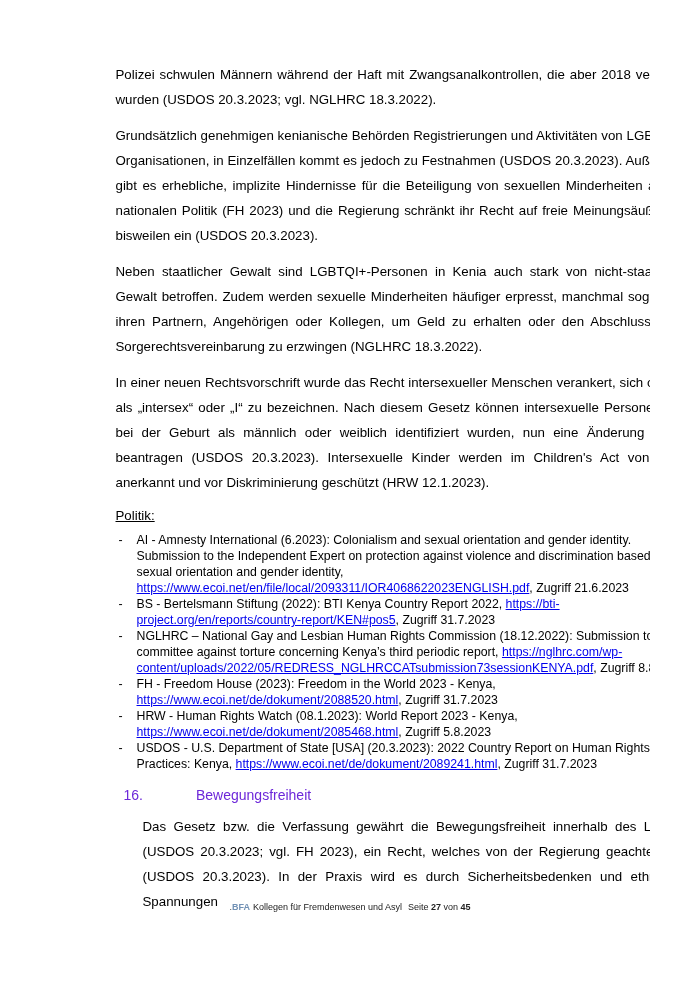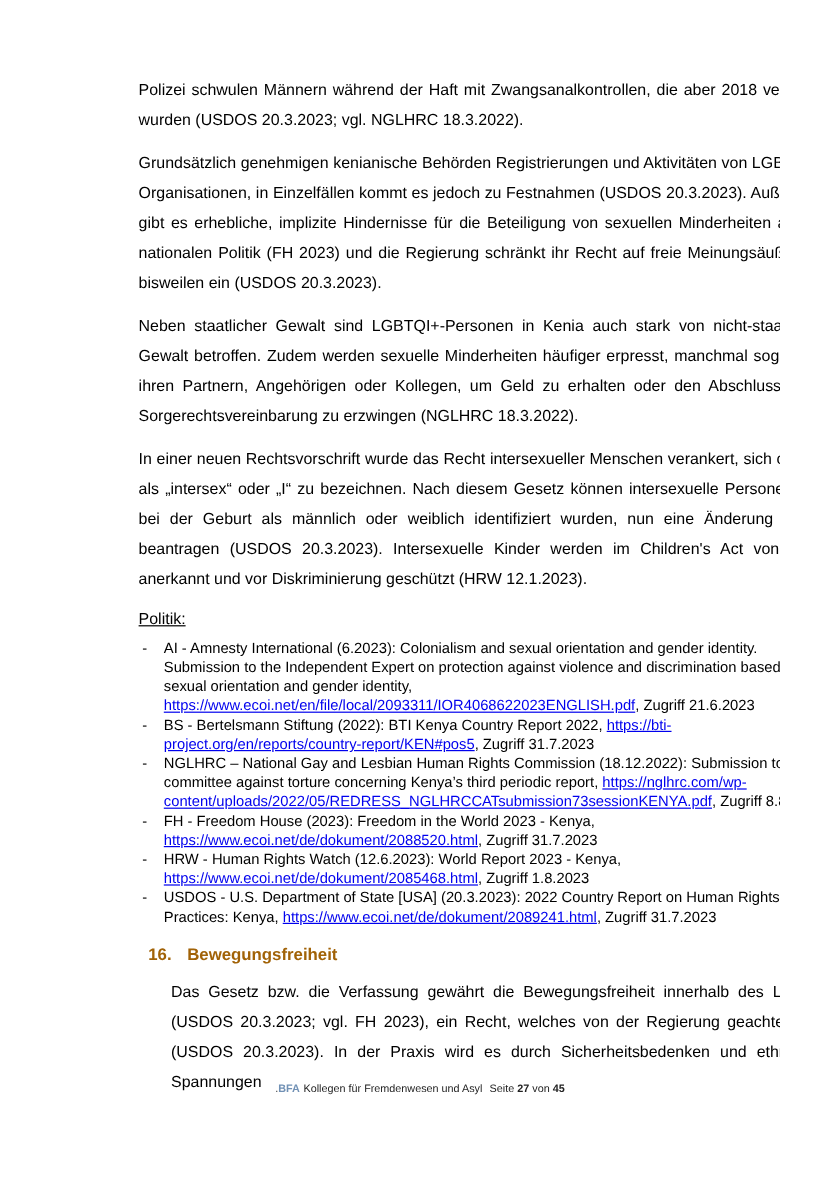--- a/index.html
+++ b/index.html
@@ -60,24 +60,25 @@
   a.doc-link {
     color: #0000EE;
     text-decoration: underline;
     cursor: pointer;
     overflow-wrap: break-word;
   }
   h2.section-heading {
     margin: 14px 0 10px 0;
     padding-left: 8px;
     font-size: 14px;
-    font-weight: bold;
-    color: #a16207;
+    font-weight: normal;
+    color: #6d28d9;
     display: flex;
     line-height: 18px;
+    gap: 40px;
   }
   h2.section-heading .num {
     margin-right: 13px;
   }
   .footer {
     position: absolute;
     top: 901px;
     left: 0;
     width: 100%;
     text-align: center;
@@ -110,21 +111,21 @@
 
     <p class="body-par">In einer neuen Rechtsvorschrift wurde das Recht intersexueller Menschen verankert, sich offiziell als „intersex“ oder „I“ zu bezeichnen. Nach diesem Gesetz können intersexuelle Personen, die bei der Geburt als männlich oder weiblich identifiziert wurden, nun eine Änderung zu „I“ beantragen (USDOS 20.3.2023). Intersexuelle Kinder werden im Children's Act von 2022 anerkannt und vor Diskriminierung geschützt (HRW 12.1.2023).</p>
 
     <p class="quellen">Politik:</p>
 
     <ul class="sources">
         <li><span class="dash">-</span><span>AI - Amnesty International (6.2023): Colonialism and sexual orientation and gender identity. Submission to the Independent Expert on protection against violence and discrimination based on sexual orientation and gender identity, </span><a class="doc-link">https://www.ecoi.net/en/file/local/2093311/IOR4068622023ENGLISH.pdf</a><span>, Zugriff 21.6.2023</span></li>
         <li><span class="dash">-</span><span>BS - Bertelsmann Stiftung (2022): BTI Kenya Country Report 2022, </span><a class="doc-link">https://bti-project.org/en/reports/country-report/KEN#pos5</a><span>, Zugriff 31.7.2023</span></li>
         <li><span class="dash">-</span><span>NGLHRC – National Gay and Lesbian Human Rights Commission (18.12.2022): Submission to the committee against torture concerning Kenya’s third periodic report, </span><a class="doc-link">https://nglhrc.com/wp-content/uploads/2022/05/REDRESS_NGLHRCCATsubmission73sessionKENYA.pdf</a><span>, Zugriff 8.8.2023</span></li>
         <li><span class="dash">-</span><span>FH - Freedom House (2023): Freedom in the World 2023 - Kenya, </span><a class="doc-link">https://www.ecoi.net/de/dokument/2088520.html</a><span>, Zugriff 31.7.2023</span></li>
-        <li><span class="dash">-</span><span>HRW - Human Rights Watch (12.6.2023): World Report 2023 - Kenya, </span><a class="doc-link">https://www.ecoi.net/de/dokument/2085468.html</a><span>, Zugriff 1.8.2023</span></li>
+        <li><span class="dash">-</span><span>HRW - Human Rights Watch (08.1.2023): World Report 2023 - Kenya, </span><a class="doc-link">https://www.ecoi.net/de/dokument/2085468.html</a><span>, Zugriff 5.8.2023</span></li>
         <li><span class="dash">-</span><span>USDOS - U.S. Department of State [USA] (20.3.2023): 2022 Country Report on Human Rights Practices: Kenya, </span><a class="doc-link">https://www.ecoi.net/de/dokument/2089241.html</a><span>, Zugriff 31.7.2023</span></li>
       </ul>
 
     <h2 class="section-heading">
       <span class="num">16.</span>
       <span class="ttl">Bewegungsfreiheit</span>
     </h2>
 
     <p class="body-par continues">Das Gesetz bzw. die Verfassung gewährt die Bewegungsfreiheit innerhalb des Landes (USDOS 20.3.2023; vgl. FH 2023), ein Recht, welches von der Regierung geachtet wird (USDOS 20.3.2023). In der Praxis wird es durch Sicherheitsbedenken und ethnische Spannungen</p>
 

